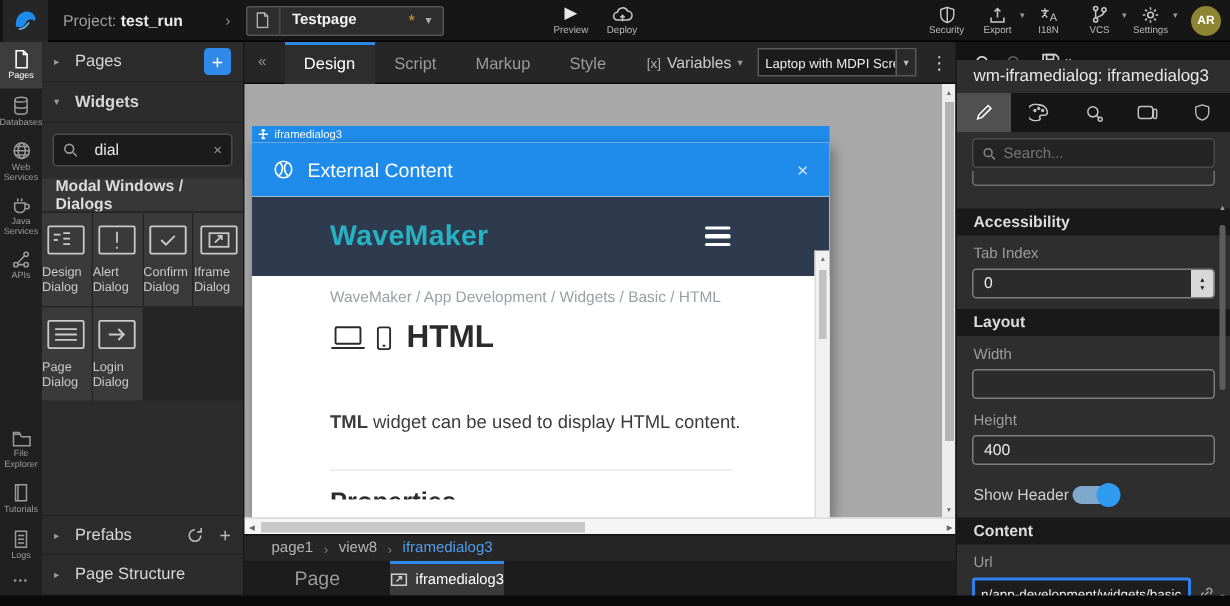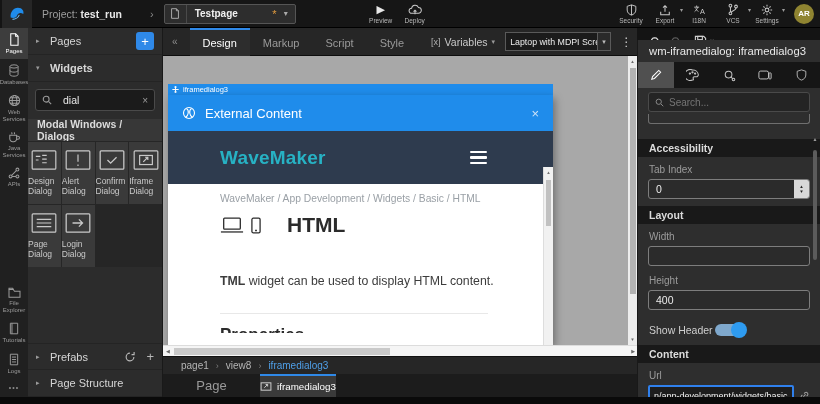--- a/index.html
+++ b/index.html
@@ -75,21 +75,21 @@
   .dclose{margin-left:auto;color:#cfe3f7;font-size:13px}
   .dbody{position:relative;height:214px;background:#fff;overflow:hidden}
   .navy{height:53px;background:#2e3b4e;display:flex;align-items:center;padding-left:52px}
   .brand{color:#27b2c4;font-size:19px;font-weight:bold;letter-spacing:.2px}
   .burger{margin-left:auto;margin-right:66px;display:flex;flex-direction:column;gap:3px}
   .burger i{display:block;width:17px;height:2.4px;background:#fff;border-radius:1px}
   .docwrap{padding-left:52px;color:#333}
   .crumb{margin-top:9px;font-size:10.3px;color:#9aa0a6}
   .hrow{margin-top:9px;display:flex;align-items:center;gap:7px}
   .hrow svg{stroke:#2b2b2b}
-  .htitle{font-size:21px;font-weight:bold;color:#2b2b2b;margin-left:19px}
+  .htitle{font-size:21px;font-weight:bold;color:#2b2b2b;margin-left:3px}
   .para{margin-top:37px;font-size:12.3px;color:#3c3c3c}
   .divider{margin-top:25px;width:268px;border-top:1px solid #e8e8e8}
   .clipped{margin-top:11px;height:8px;overflow:hidden;font-size:17px;font-weight:bold;color:#2b2b2b}
   .ivscroll{position:absolute;right:0;top:36px;bottom:0;width:10px;background:#f1f1f1;border-left:1px solid #ddd}
   .ivscroll .up{text-align:center;font-size:4.5px;color:#707070;padding-top:3px}
   .ivscroll .thumb{position:absolute;left:2px;top:13px;width:5px;height:46px;background:#c1c1c1}
   .ovscroll{position:absolute;right:0;top:0;width:9px;height:289px;background:#ededed}
   .ovscroll .up,.ovscroll .dn{position:absolute;left:0;width:9px;text-align:center;font-size:4.5px;color:#6a6a6a}
   .ovscroll .up{top:3px}.ovscroll .dn{bottom:3px}
   .ovscroll .thumb{position:absolute;left:1.5px;top:12px;width:6px;height:226px;background:#b3b3b3}
@@ -380,22 +380,22 @@
       <span class="arr">▸</span>
       <span>Page Structure</span>
     </div>
   </div>
 
   <div class="center">
     <div class="toolbar">
       <span class="coll">«</span>
       <div class="ttabs">
         <div class="ttab active">Design</div>
+        <div class="ttab">Script</div>
         <div class="ttab">Markup</div>
-        <div class="ttab">Script</div>
         <div class="ttab">Style</div>
       </div>
       <div class="varbtn">
         <span class="vx">[x]</span>
         <span>Variables</span>
         <span class="ch">▾</span>
       </div>
       <div class="devsel">
         <span class="dtext">Laptop with MDPI Screen</span>
         <span class="dch">▾</span>

